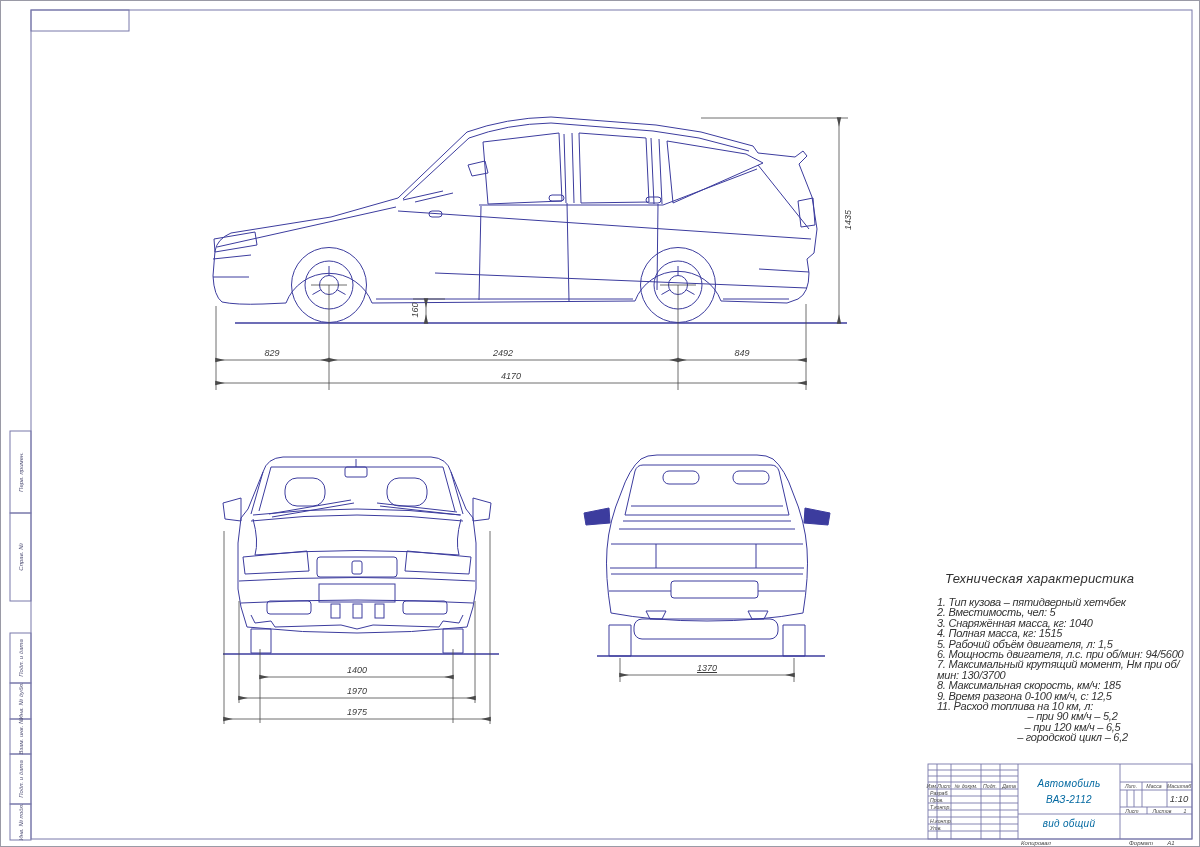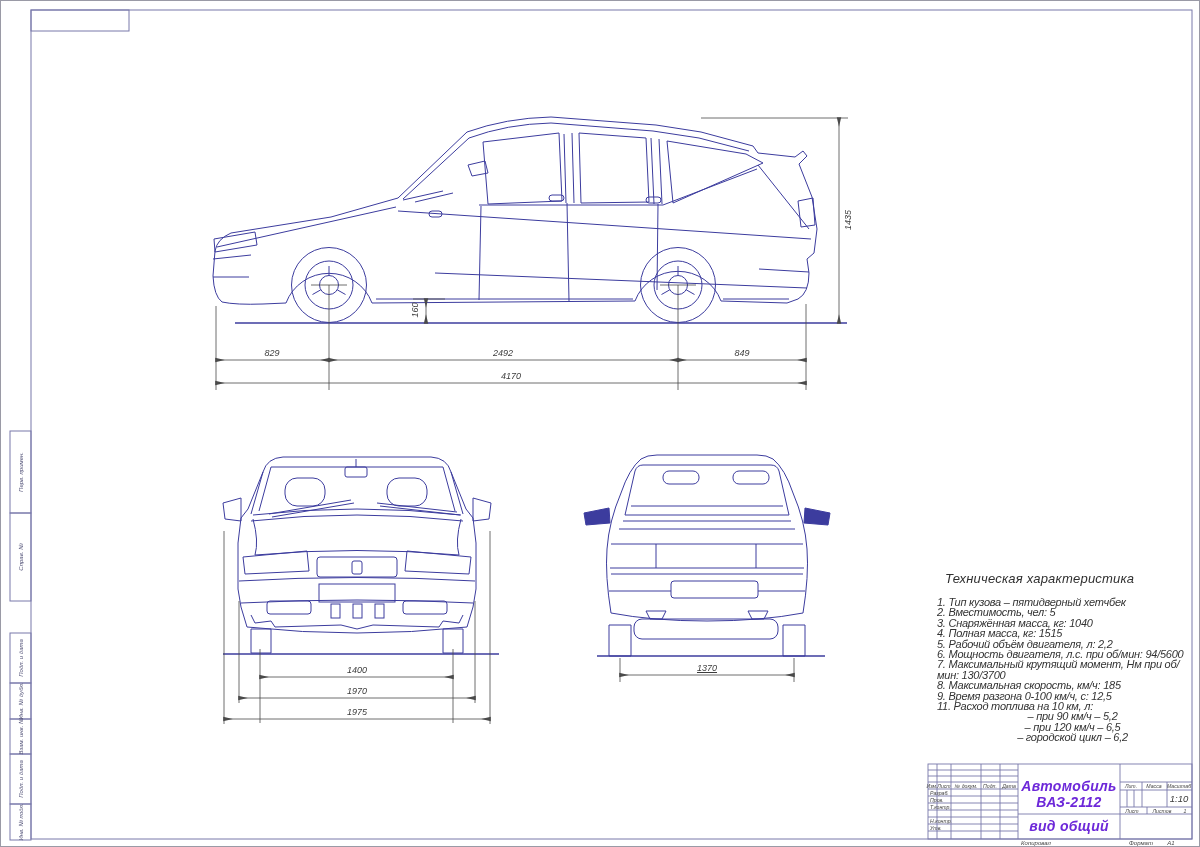--- a/index.html
+++ b/index.html
@@ -11,21 +11,21 @@
   .sheet svg{position:absolute;left:0;top:0;}
   .txt{position:absolute;font-style:italic;white-space:nowrap;}
   .dimlab{font-size:9px;color:#3c3c3c;transform:translate(-50%,0);}
   .dimlab.rot{transform:translate(-50%,-50%) rotate(-90deg);}
   .vlab{font-size:6px;color:#55557a;transform:translate(-50%,-50%) rotate(-90deg);}
   .tech-title{font-size:13px;color:#2f2f2f;letter-spacing:.2px;}
   .tech-item{position:relative;font-size:11px;line-height:10.4px;letter-spacing:-.25px;color:#333;}
   .tech-item.sub{margin-left:15px;text-align:center;}
   .tb-s{font-size:5.2px;color:#444;}
   .tb-c{transform:translate(-50%,0);}
-  .tb-big{font-size:14px;color:#6d28d9;transform:translate(-50%,0);letter-spacing:.3px;font-weight:bold;}
+  .tb-big{font-size:10px;color:#0369a1;transform:translate(-50%,0);letter-spacing:.3px;}
   .tb-scale{font-size:9.5px;transform:translate(-50%,0);}
   .tb-bot{font-size:6px;color:#444;transform:translate(-50%,0);}
 </style>
 </head>
 <body>
 
 <div class="sheet">
 
 <svg width="1200" height="847" viewBox="0 0 1200 847">
   <defs>
@@ -257,21 +257,21 @@
 <div class="txt dimlab" style="left:356px;top:685px;">1970</div>
 <div class="txt dimlab" style="left:356px;top:706px;">1975</div>
 <div class="txt dimlab" style="left:706px;top:662px;text-decoration:underline;">1370</div>
 
 <div class="txt tech-title" style="left:944px;top:570px;">Техническая характеристика</div>
 <div style="position:absolute;left:936px;top:596px;width:256px;font-style:italic;">
   <div class="tech-item">1.  Тип кузова – пятидверный хетчбек</div>
   <div class="tech-item">2.  Вместимость, чел:  5</div>
   <div class="tech-item">3.  Снаряжённая масса, кг: 1040</div>
   <div class="tech-item">4.  Полная масса, кг: 1515</div>
-  <div class="tech-item">5.  Рабочий объём двигателя, л: 2,2</div>
+  <div class="tech-item">5.  Рабочий объём двигателя, л: 1,5</div>
   <div class="tech-item">6.  Мощность двигателя, л.с. при об/мин: 94/5600</div>
   <div class="tech-item">7.  Максимальный крутящий момент, Нм при об/мин: 130/3700</div>
   <div class="tech-item">8.  Максимальная скорость, км/ч: 185</div>
   <div class="tech-item">9.  Время разгона 0-100 км/ч, с: 12,5</div>
   <div class="tech-item">11. Расход топлива на 10 км, л:</div>
   <div class="tech-item sub">– при 90 км/ч – 5,2</div>
   <div class="tech-item sub">– при 120 км/ч – 6,5</div>
   <div class="tech-item sub">– городской цикл – 6,2</div>
 </div>
 

